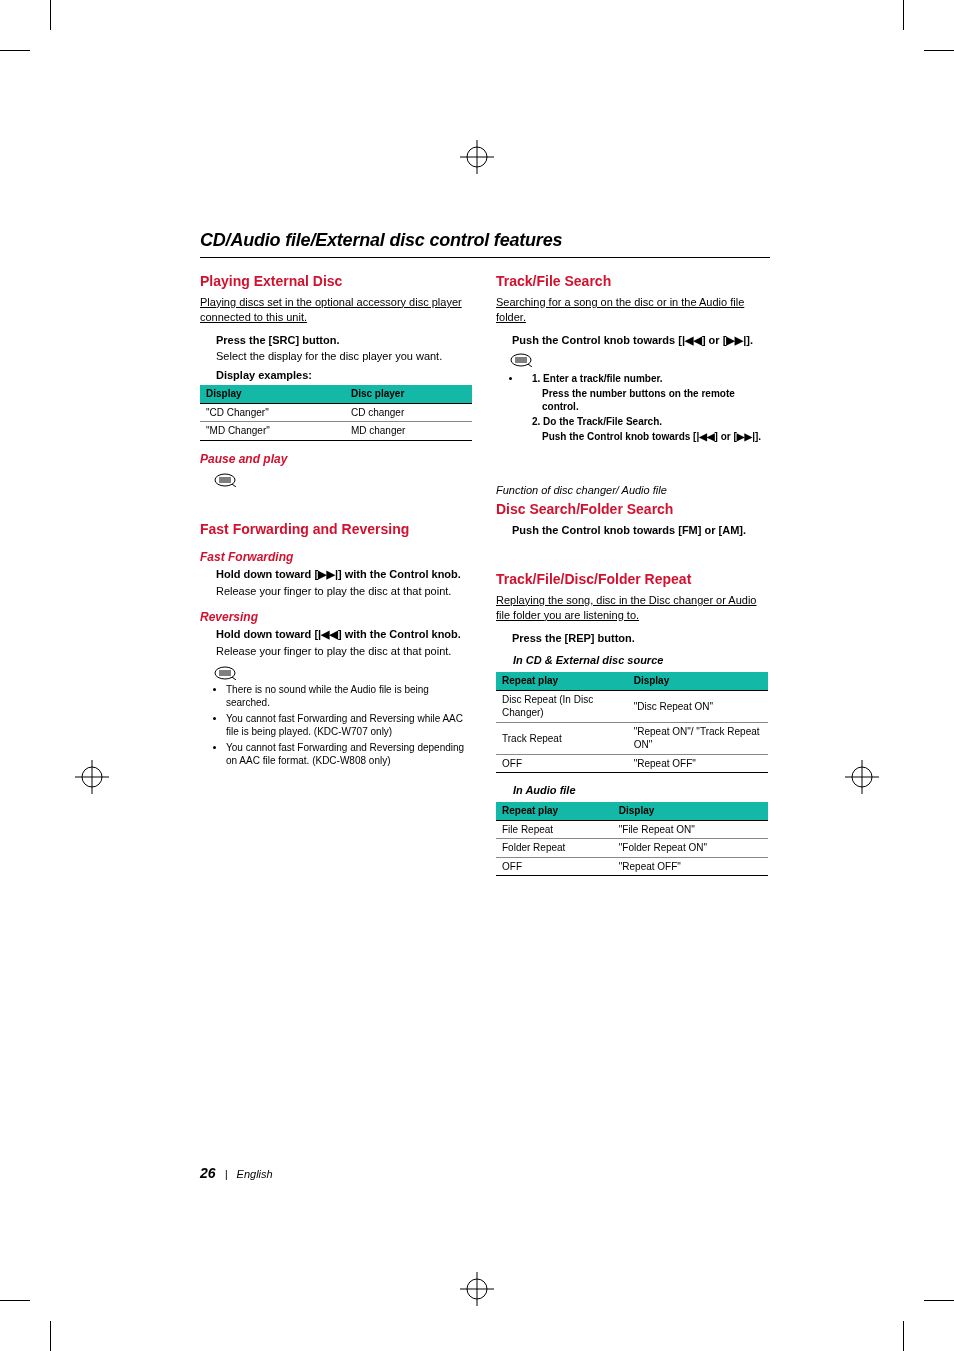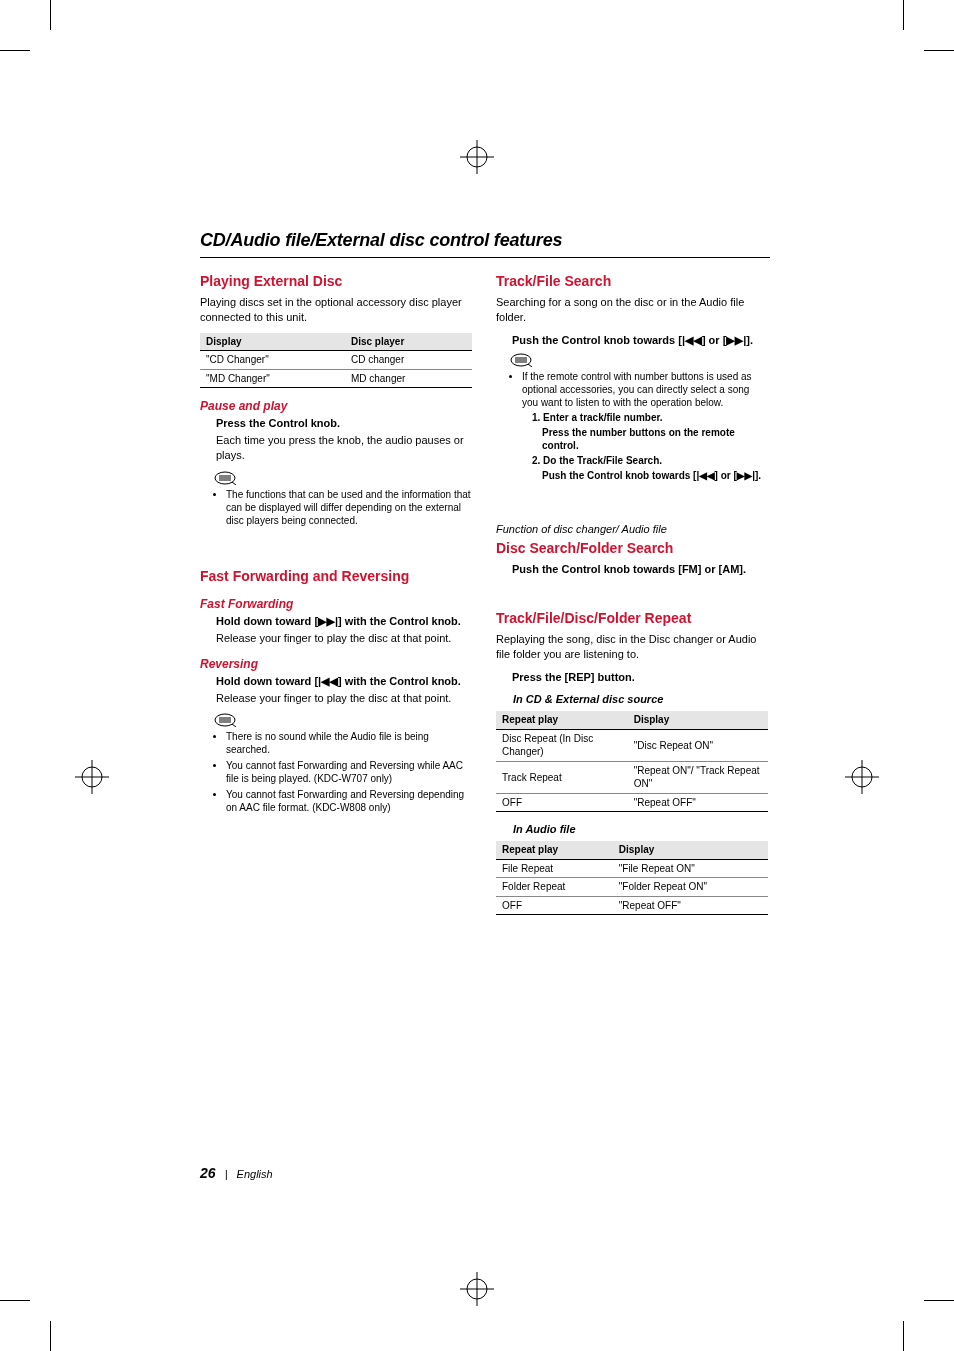--- a/index.html
+++ b/index.html
@@ -70,21 +70,21 @@
     color: #d2112e;
     font-size: 14px;
     font-weight: 700;
     margin: 0 0 4px 0;
   }
   .func-above {
     font-style: italic;
     font-size: 11px;
     margin: 0 0 2px 0;
   }
-  .body-text { margin: 0 0 8px 0; }
+  .body-text { margin: 0 0 8px 0; text-decoration: underline; }
   .indent { margin-left: 16px; }
   .step-bold { font-weight: 700; margin: 0 0 2px 0;}
   .step-text { margin: 0 0 4px 0; }
   .subhead {
     color: #d2112e;
     font-size: 12px;
     font-weight: 700;
     font-style: italic;
     margin: 10px 0 2px 0;
   }
@@ -105,21 +105,21 @@
   .note-list li { margin-bottom: 3px; }
   .note-sub { margin: 2px 0 0 10px; font-size:10px;font-weight:bold;}
 
   table.mini {
     width: 100%;
     border-collapse: collapse;
     font-size: 10px;
     margin: 2px 0 10px 0;
   }
   table.mini th {
-    background: #e5e5e5;
+    background: #14b8a6;
     font-weight: 700;
     text-align: left;
     padding: 2px 6px;
     border-bottom: 1px solid #000;
     font-style: normal;
   }
   table.mini td {
     padding: 2px 6px;
     border-bottom: 1px solid #888;
   }
@@ -179,54 +179,52 @@
 
   <div class="content">
     <h1 class="chapter-title">CD/Audio file/External disc control features</h1>
     <hr class="chapter-rule">
 
     <div class="cols">
 
       <div class="col">
         <h2 class="section-head">Playing External Disc</h2>
         <p class="body-text">Playing discs set in the optional accessory disc player connected to this unit.</p>
+        <div class="indent">
+          <p class="step-bold">Press the [SRC] button.</p>
+          <p class="step-text">Select the display for the disc player you want.</p>
+          <p class="step-bold">Display examples:</p>
+        </div>
         <table class="mini">
           <tbody>
               <tr>
                 <th>Display</th>
                 <th>Disc player</th>
               </tr>
           <tr>
                 <td>"CD Changer"</td>
                 <td>CD changer</td>
               </tr>
           <tr>
                 <td>"MD Changer"</td>
                 <td>MD changer</td>
               </tr>
         </tbody>
           </table>
 
         <p class="subhead">Pause and play</p>
-        <div class="indent">
-          <p class="step-bold">Press the Control knob.</p>
-          <p class="step-text">Each time you press the knob, the audio pauses or plays.</p>
-        </div>
         <span class="note-icon">
           <svg viewBox="0 0 22 14">
               <ellipse cx="11" cy="7" rx="10" ry="6" fill="none" stroke="#000" stroke-width="1"></ellipse>
               <line x1="5" y1="5" x2="17" y2="5" stroke="#000"></line>
               <line x1="5" y1="7" x2="17" y2="7" stroke="#000"></line>
               <line x1="5" y1="9" x2="17" y2="9" stroke="#000"></line>
               <line x1="18" y1="11" x2="22" y2="14" stroke="#000"></line>
             </svg>
         </span>
-        <ul class="note-list">
-          <li>The functions that can be used and the information that can be displayed will differ depending on the external disc players being connected.</li>
-        </ul>
 
         <div class="block-gap"></div>
 
         <h2 class="section-head">Fast Forwarding and Reversing</h2>
         <p class="subhead">Fast Forwarding</p>
         <div class="indent">
           <p class="step-bold">Hold down toward [▶▶|] with the Control knob.</p>
           <p class="step-text">Release your finger to play the disc at that point.</p>
         </div>
         <p class="subhead">Reversing</p>
@@ -260,21 +258,20 @@
           <svg viewBox="0 0 22 14">
               <ellipse cx="11" cy="7" rx="10" ry="6" fill="none" stroke="#000" stroke-width="1"></ellipse>
               <line x1="5" y1="5" x2="17" y2="5" stroke="#000"></line>
               <line x1="5" y1="7" x2="17" y2="7" stroke="#000"></line>
               <line x1="5" y1="9" x2="17" y2="9" stroke="#000"></line>
               <line x1="18" y1="11" x2="22" y2="14" stroke="#000"></line>
             </svg>
         </span>
         <ul class="note-list">
           <li>
-            <span>If the remote control with number buttons is used as optional accessories, you can directly select a song you want to listen to with the operation below.</span>
             <div class="note-sub">1. Enter a track/file number.</div>
             <div class="note-sub" style="margin-left:20px">Press the number buttons on the remote control.</div>
             <div class="note-sub">2. Do the Track/File Search.</div>
             <div class="note-sub" style="margin-left:20px">Push the Control knob towards [|◀◀] or [▶▶|].</div>
           </li>
         </ul>
 
         <div class="block-gap"></div>
 
         <p class="func-above">Function of disc changer/ Audio file</p>

